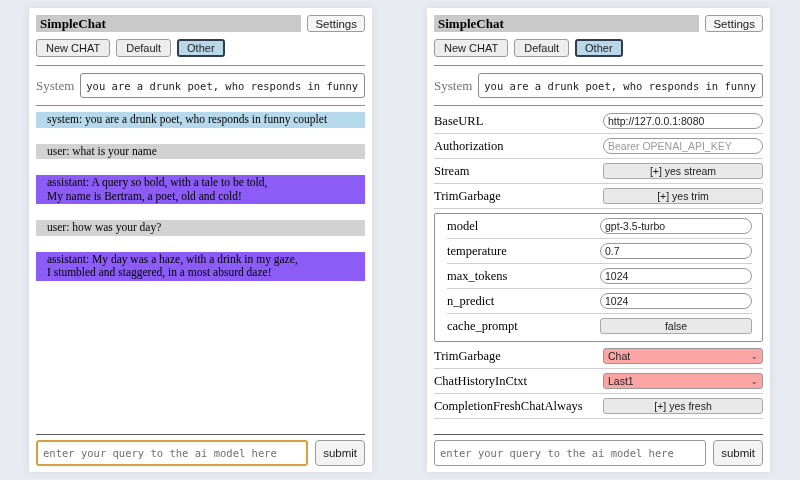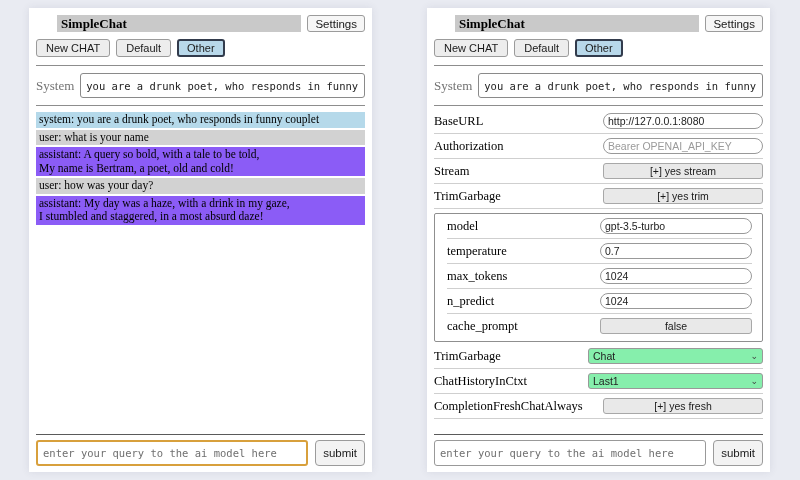--- a/index.html
+++ b/index.html
@@ -18,21 +18,21 @@
     background: #ffffff;
     box-shadow: 0 0 8px rgba(60,60,90,0.10);
     padding: 7px 7px 6px 7px;
     display: flex;
     flex-direction: column;
   }
   .panel.left  { left: 29px; }
   .panel.right { left: 427px; }
 
   
-  .hdr { display: flex; align-items: stretch; gap: 6px; margin-bottom: 7px; margin-left: 21px; }
+  .hdr { display: flex; align-items: stretch; gap: 6px; margin-bottom: 7px; }
   .titlebar {
     flex: 1;
     background: #c9c9c9;
     font-weight: bold;
     font-size: 13px;
     line-height: 17px;
     height: 17px;
     padding-left: 4px;
     color: #000;
   }
@@ -74,22 +74,22 @@
     width: 100%;
   }
   .mono-input::placeholder { color: #6f6f6f; }
   .system-row .mono-input { flex: 1; height: 25px; }
 
   
   .chat-area { flex: 1; overflow: hidden; padding-top: 2px; }
   .msg {
     font-size: 11.5px;
     line-height: 13.5px;
-    padding: 1px 3px;
-    margin-bottom: 2px;
+    padding: 1px 11px;
+    margin-bottom: 16px;
     white-space: pre-line;
     color: #000;
     font-family: Liberation Serif, serif;
   }
   .msg.system    { background: #b5d9ea; }
   .msg.user      { background: #d2d2d2; }
   .msg.assistant { background: #8b5cf6; }
 
   
   .query-row { display: flex; gap: 7px; align-items: stretch; }
@@ -112,22 +112,22 @@
   button.sbtn {
     width: 160px; height: 16px;
     font-size: 10.5px;
     background: #e9e9e9;
     border: 1px solid #a8a8a8;
     border-radius: 3px;
     padding: 0;
     text-align: center;
   }
   .sselect {
-    width: 175px; height: 16px;
-    background: #86efac;
+    width: 160px; height: 16px;
+    background: #fca5a5;
     border: 1px solid #999; border-radius: 3px;
     display: flex; align-items: center; justify-content: space-between;
     font-family: "Liberation Sans", sans-serif;
     font-size: 10.5px; color: #222;
     padding: 0 4px;
     cursor: pointer;
   }
   .chev { font-size: 9px; color: #444; line-height: 1; }
   fieldset.aro {
     border: 1px solid #8f8f8f;

